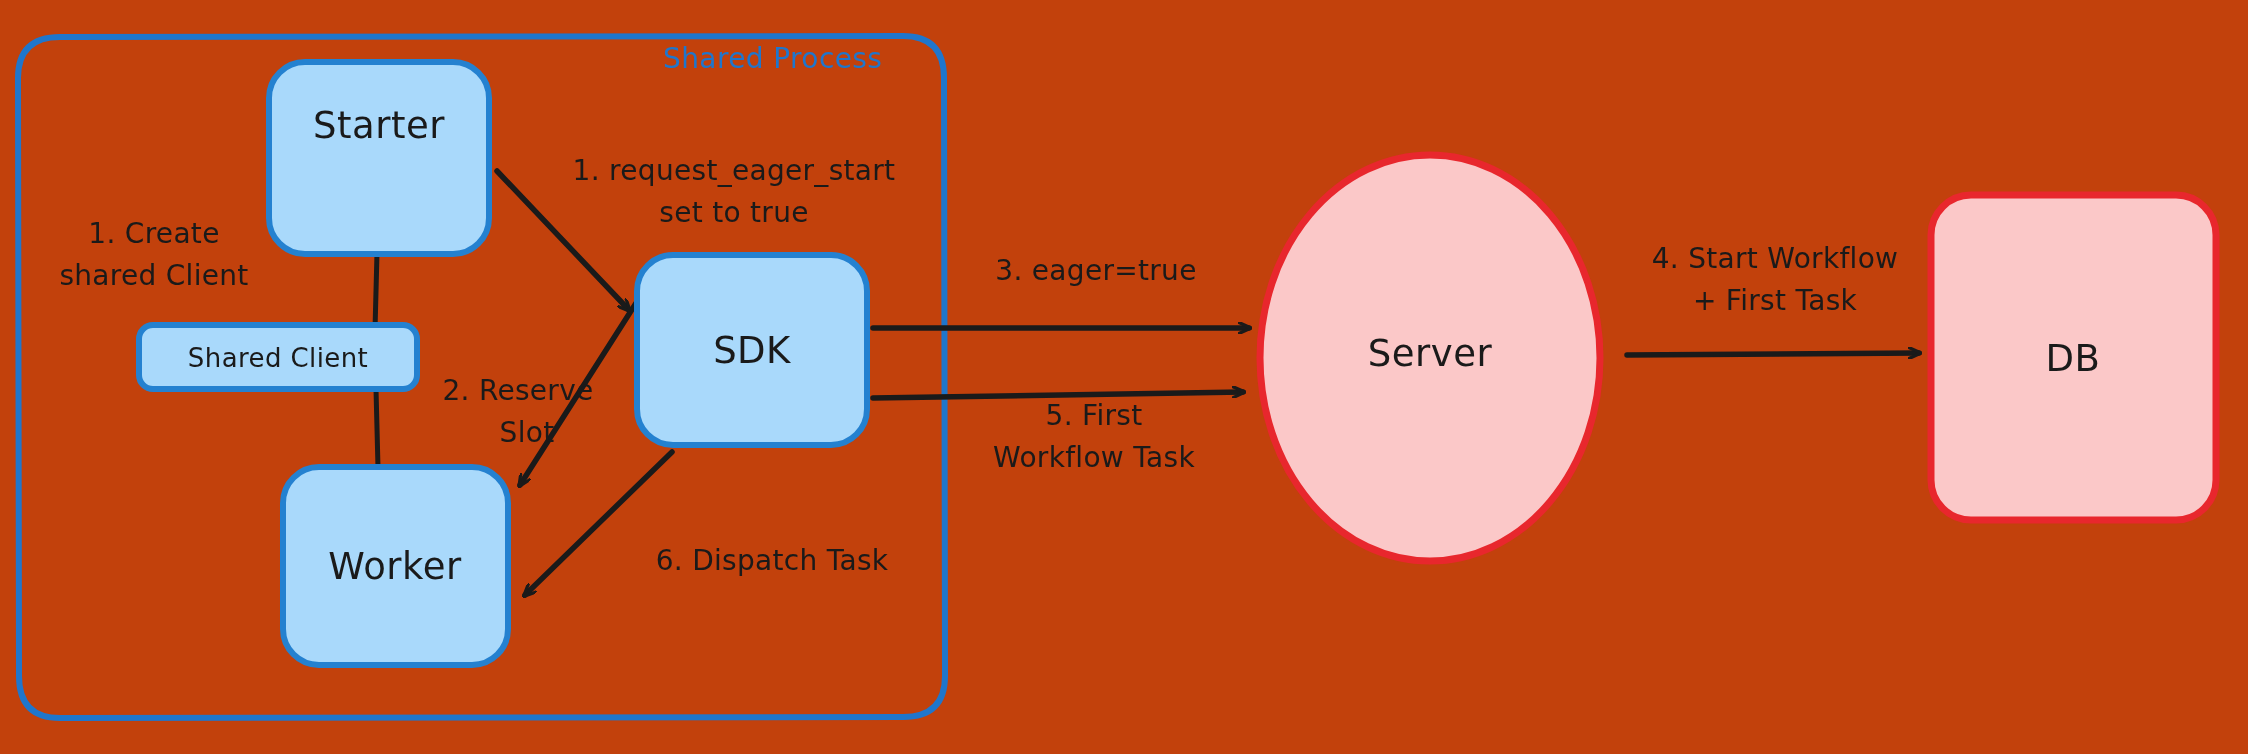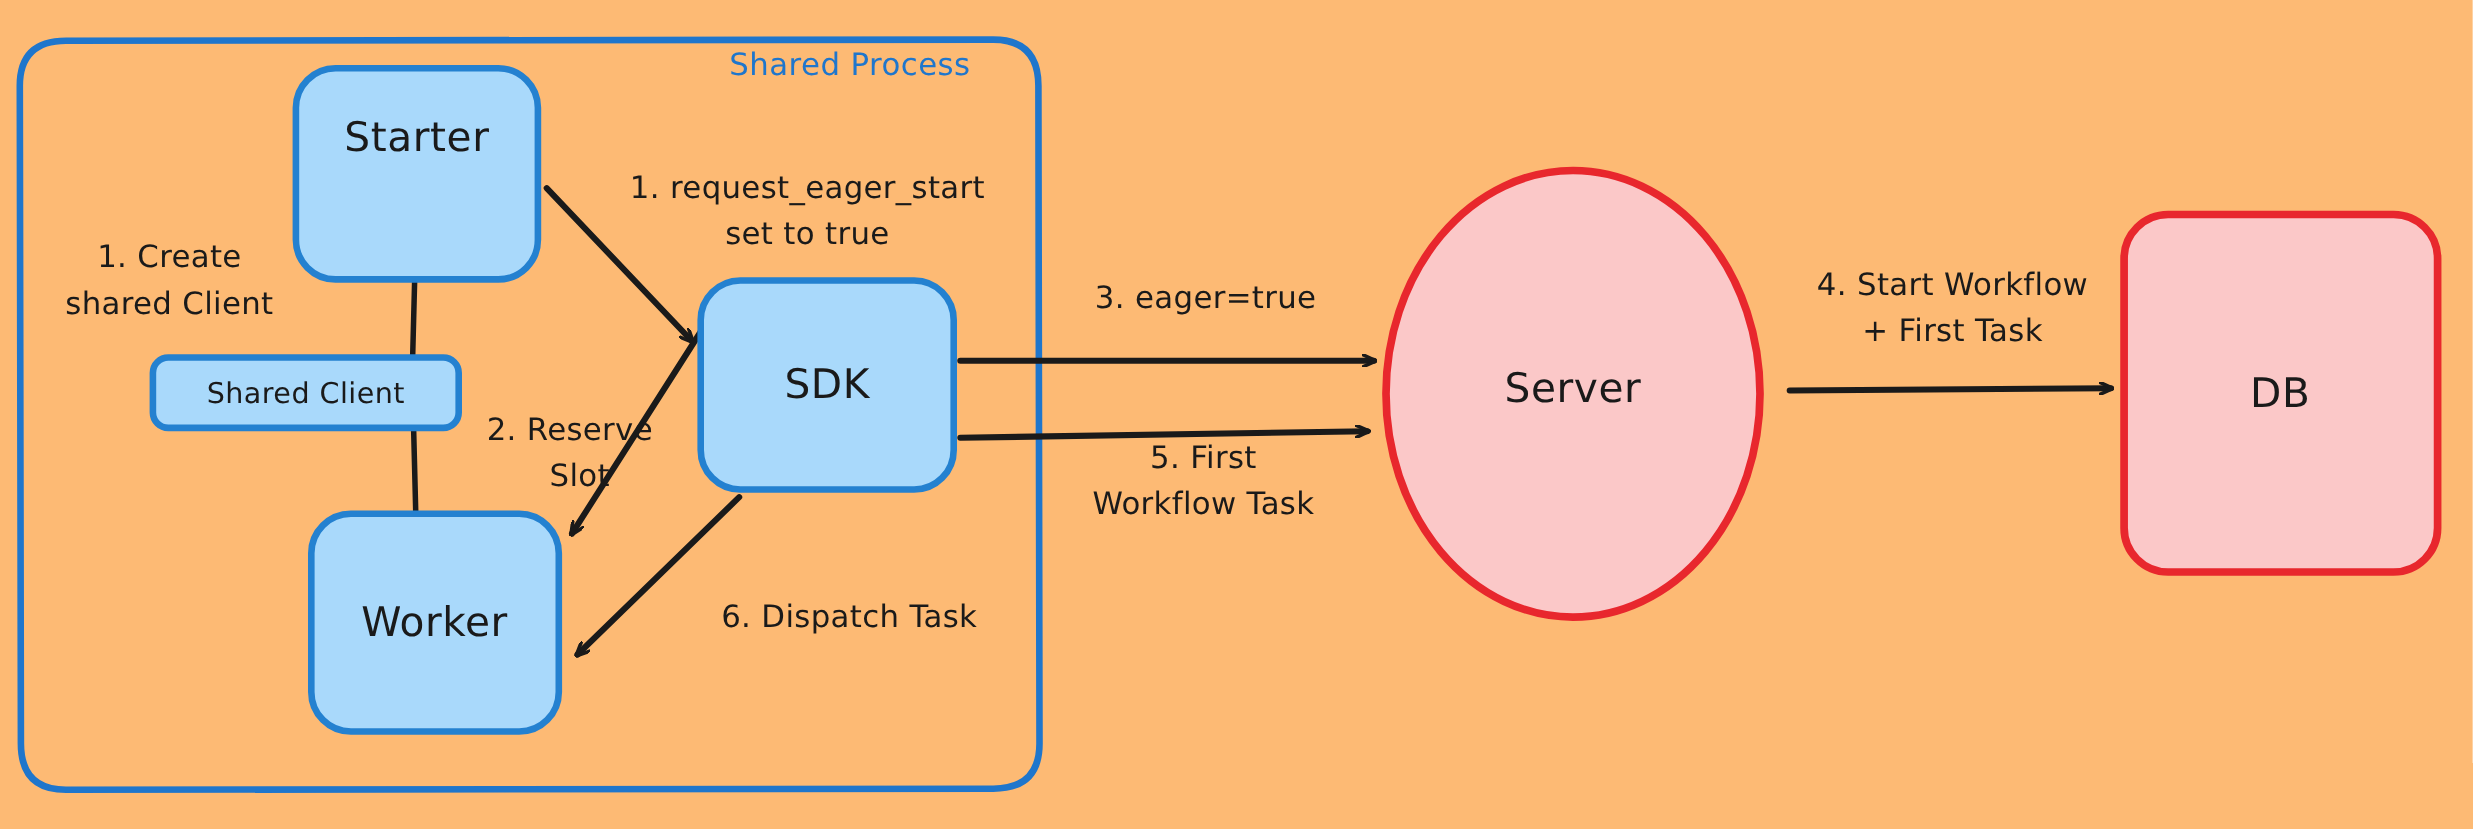--- a/index.html
+++ b/index.html
@@ -4,21 +4,21 @@
 <style>
   html, body {
     margin: 0;
     padding: 0;
     background: #ffffff;
   }
   #canvas {
     position: relative;
     width: 2248px;
     height: 754px;
-    background: #fdba74;
+    background: #c2410c;
     overflow: hidden;
     font-family: "DejaVu Sans", sans-serif;
   }
   #diagram-svg {
     position: absolute;
     left: 0;
     top: 0;
     width: 2248px;
     height: 754px;
   }

